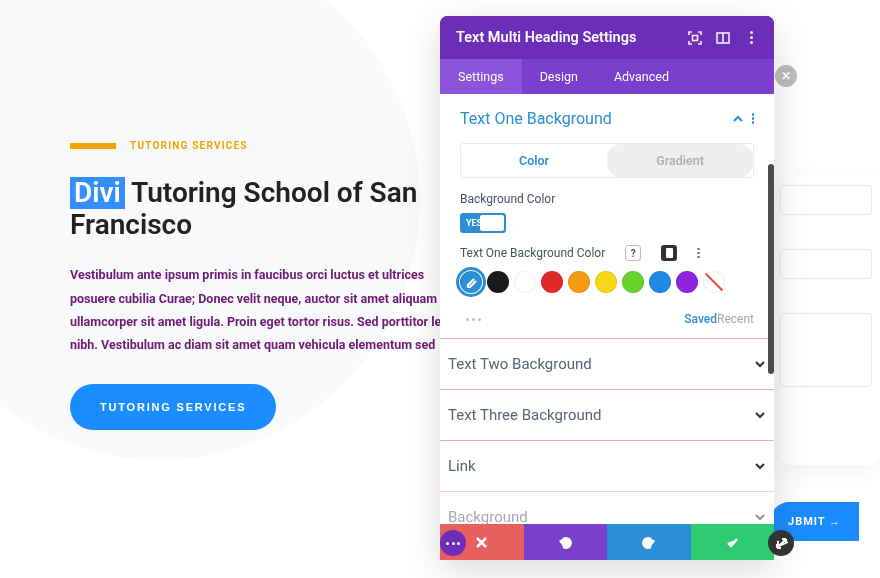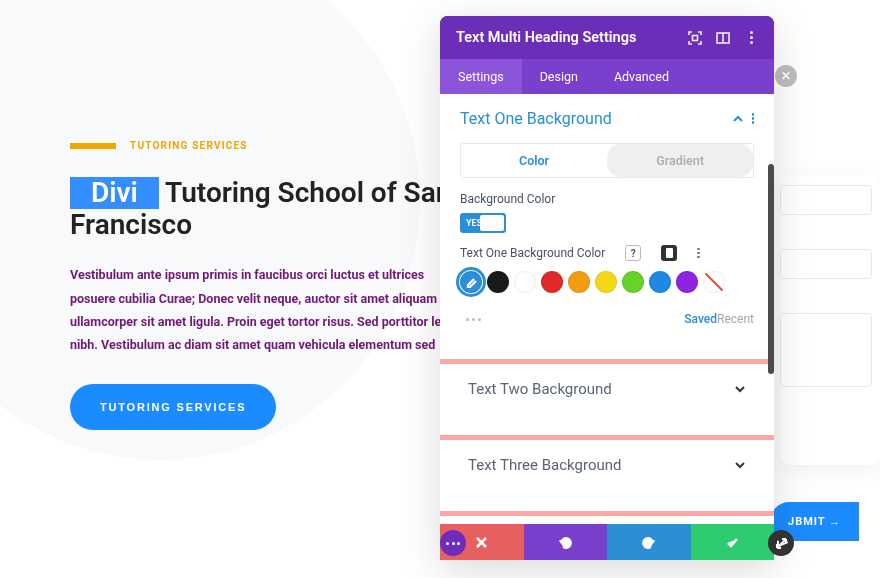--- a/index.html
+++ b/index.html
@@ -5,21 +5,21 @@
 *{margin:0;padding:0;box-sizing:border-box;}
 body{font-family:-apple-system,BlinkMacSystemFont,"Segoe UI",Roboto,sans-serif;background:#fff;overflow:hidden;width:880px;height:578px;position:relative;}
 .page-bg{position:absolute;top:0;left:0;width:880px;height:578px;background:#fff;}
 .page-bg::before{content:"";position:absolute;top:0;left:0;width:520px;height:520px;background:#f7f9fb;border-radius:50%;transform:translate(-100px,-60px);}
 
 .hero{position:absolute;top:140px;left:30px;width:400px;margin-left:40px;}
 .top-line{display:flex;align-items:center;gap:14px;margin-bottom:26px;}
 .accent-bar{width:46px;height:6px;background:#f0a500;}
 .eyebrow{font-size:10px;letter-spacing:1.2px;font-weight:700;color:#f0a500;}
 h1{font-size:28px;font-weight:600;color:#222;line-height:1.15;margin-bottom:22px;}
-h1 .hl{display:inline-block;background:#338fff;color:#fff;padding:0 21px;}
+h1 .hl{display:inline-block;background:#338fff;color:#fff;padding:0 4px;}
 .body-text{font-size:12.5px;line-height:1.85;color:#701a75;margin-bottom:28px;font-weight:bold;}
 .cta-btn{background:#1b8cff;color:#fff;border:none;border-radius:28px;padding:17px 30px;font-size:11px;font-weight:700;letter-spacing:1.8px;cursor:pointer;}
 
 .panel{position:absolute;top:16px;left:440px;width:334px;background:#0c4a6e;border-radius:8px 8px 0 0;box-shadow:0 10px 40px rgba(0,0,0,.15);overflow:hidden;z-index:10;}
 .panel-header{background:#6c2eb9;padding:13px 16px;display:flex;align-items:center;justify-content:space-between;color:#fff;}
 .panel-title{font-size:14.5px;font-weight:600;}
 .header-icons{display:flex;gap:14px;align-items:center;}
 .hdr-icon{width:14px;height:14px;display:flex;align-items:center;justify-content:center;cursor:pointer;opacity:.9;}
 .hdr-icon svg{width:14px;height:14px;fill:none;stroke:#fff;stroke-width:1.6;}
 .dots-v{display:flex;flex-direction:column;gap:2.2px;}
@@ -66,21 +66,21 @@
 .swatch.none{background:#fff;position:relative;}
 .swatch.none::after{content:"";position:absolute;width:24px;height:2px;background:#e74c3c;top:50%;left:50%;transform:translate(-50%,-50%) rotate(45deg);}
 
 .sw-row{display:flex;align-items:center;justify-content:space-between;padding:7px 20px 12px;}
 .sw-dots{display:flex;gap:3px;cursor:pointer;margin-left:6px;}
 .sw-dots span{width:3px;height:3px;background:#bdbdbd;border-radius:50%;}
 .sw-links{display:flex;gap:0;font-size:12px;}
 .saved{color:#2a8fd5;cursor:pointer;font-weight:500;}
 .recent{color:#a7a7a7;cursor:pointer;}
 
-.collapsed{border-top:5px solid #fca5a5;padding:16px 28px;display:flex;align-items:center;justify-content:space-between;cursor:pointer;margin-top:21px;}
+.collapsed{border-top:1px solid #fca5a5;padding:16px 8px;display:flex;align-items:center;justify-content:space-between;cursor:pointer;}
 .collapsed .section-title{font-size:15px;}
 
 .actions{display:flex;height:36px;}
 .act{flex:1;display:flex;align-items:center;justify-content:center;cursor:pointer;}
 .act svg{width:15px;height:15px;fill:#fff;stroke:#fff;}
 .act.a1{background:#e85f5f;}
 .act.a2{background:#7b3fce;}
 .act.a3{background:#2a8fd5;}
 .act.a4{background:#2ecc71;}
 

